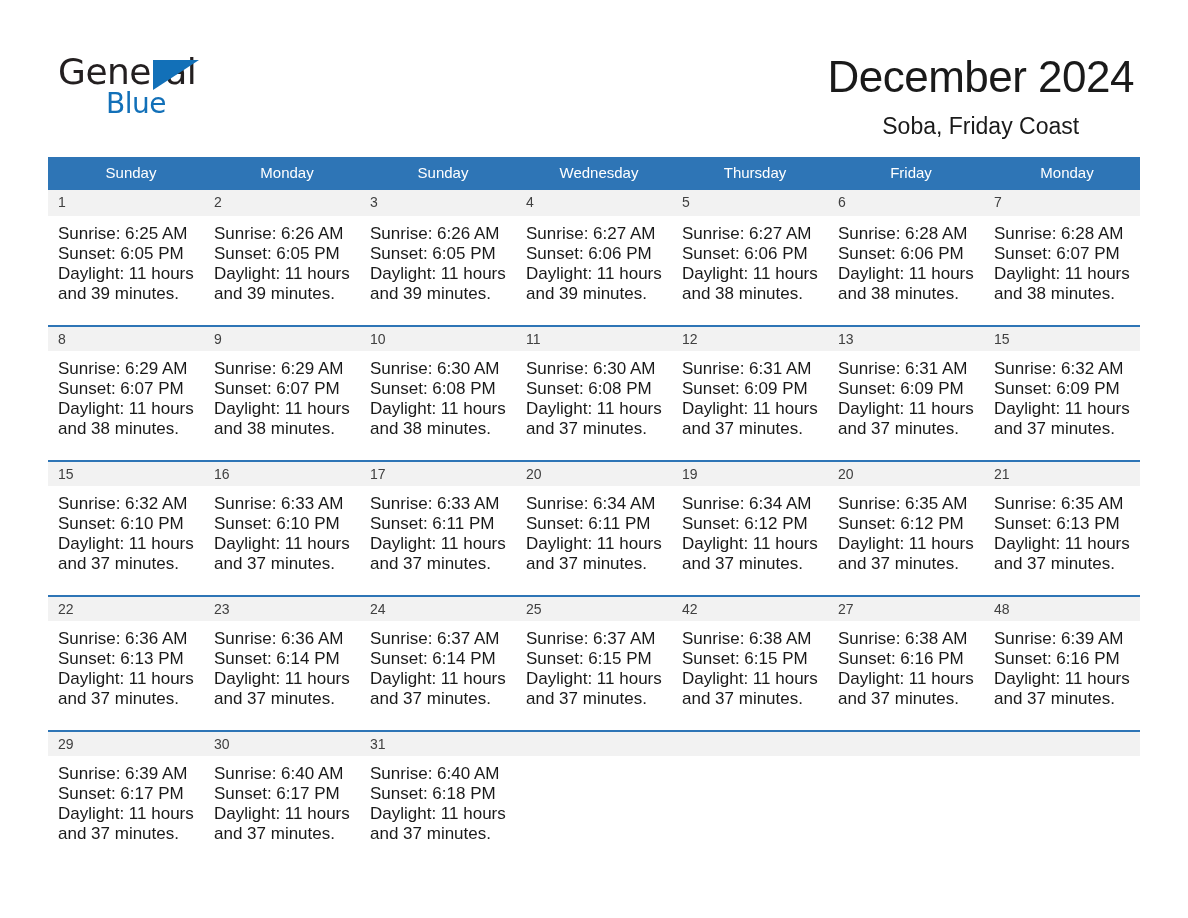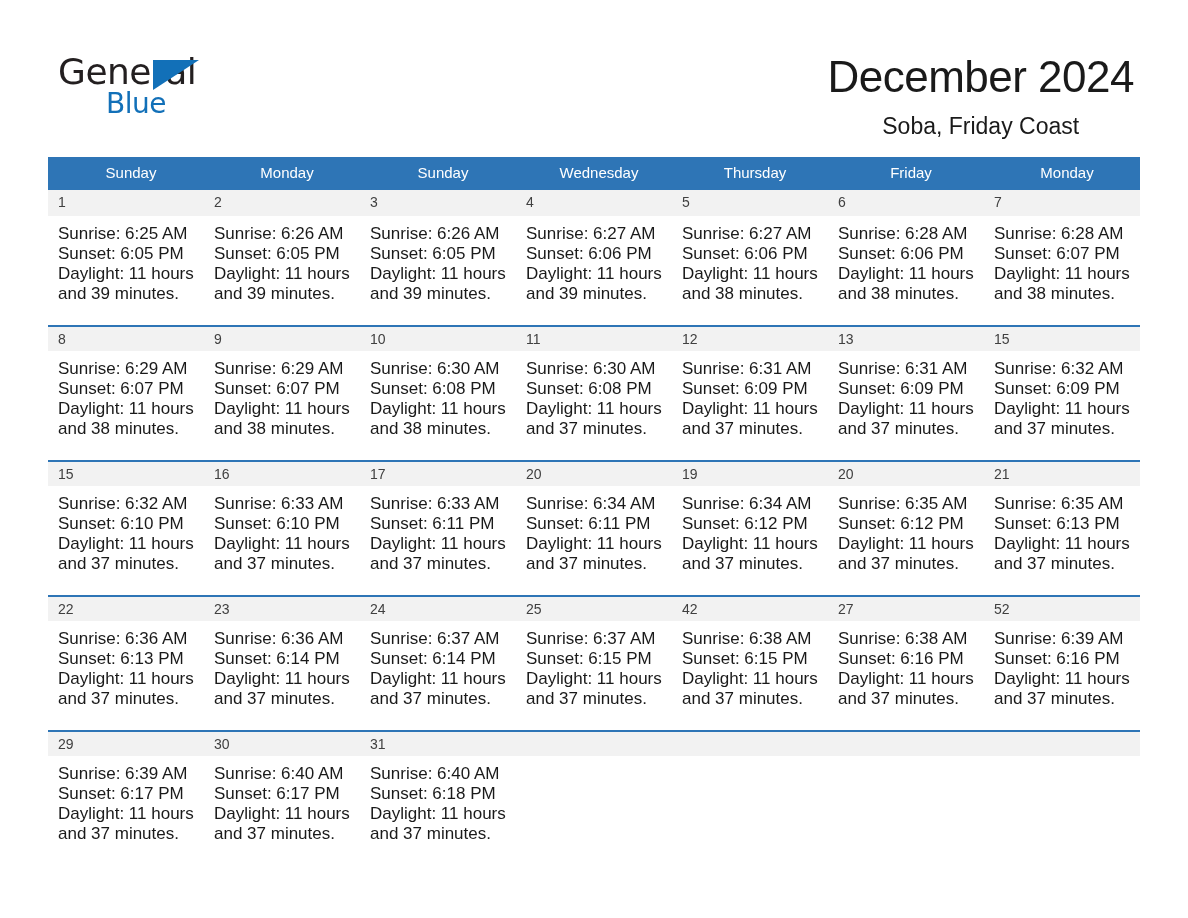--- a/index.html
+++ b/index.html
@@ -474,21 +474,21 @@
                 <div class="daycell-body">
                   <div>Sunrise: 6:38 AM</div>
                   <div>Sunset: 6:16 PM</div>
                   <div>Daylight: 11 hours</div>
                   <div>and 37 minutes.</div>
                 </div>
               </div>
             </td>
             <td>
               <div class="daycell">
-                <div class="daynum-band">52</div>
+                <div class="daynum-band">48</div>
                 <div class="daycell-body">
                   <div>Sunrise: 6:39 AM</div>
                   <div>Sunset: 6:16 PM</div>
                   <div>Daylight: 11 hours</div>
                   <div>and 37 minutes.</div>
                 </div>
               </div>
             </td>
           </tr>
           <tr class="week-row">

